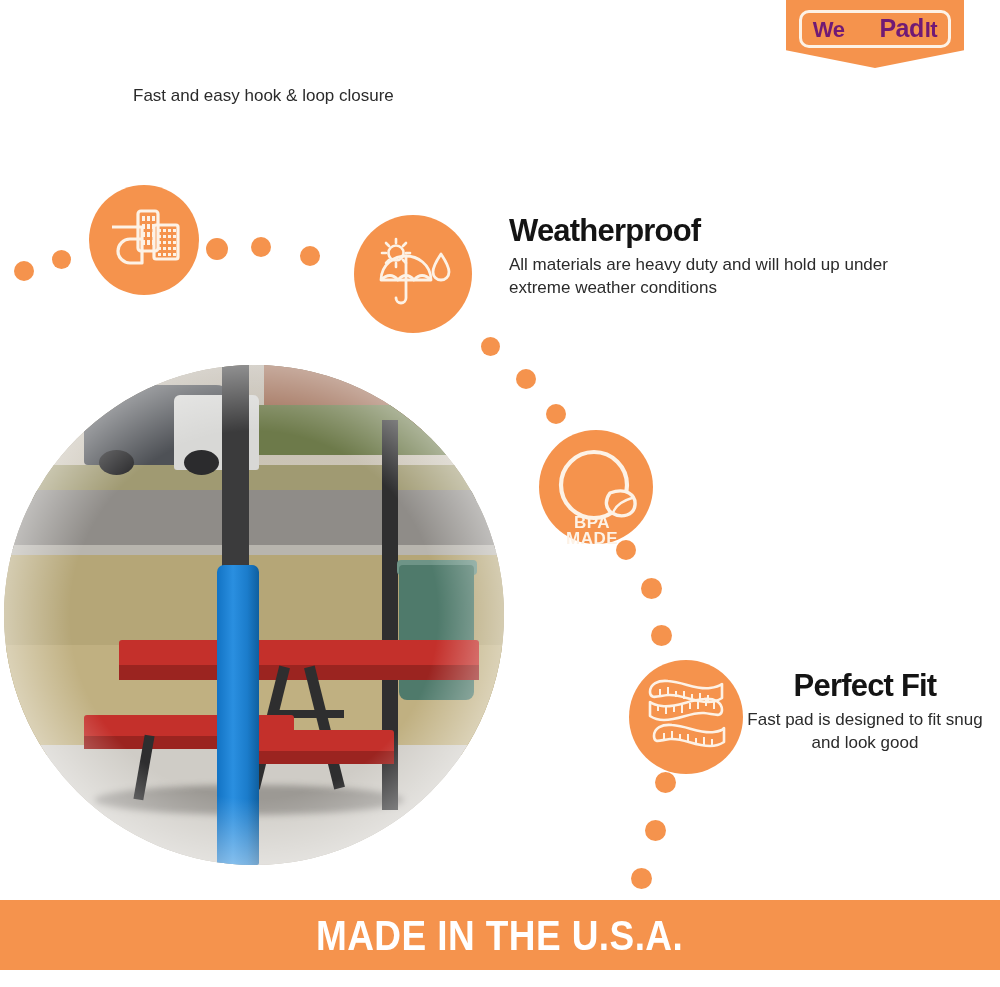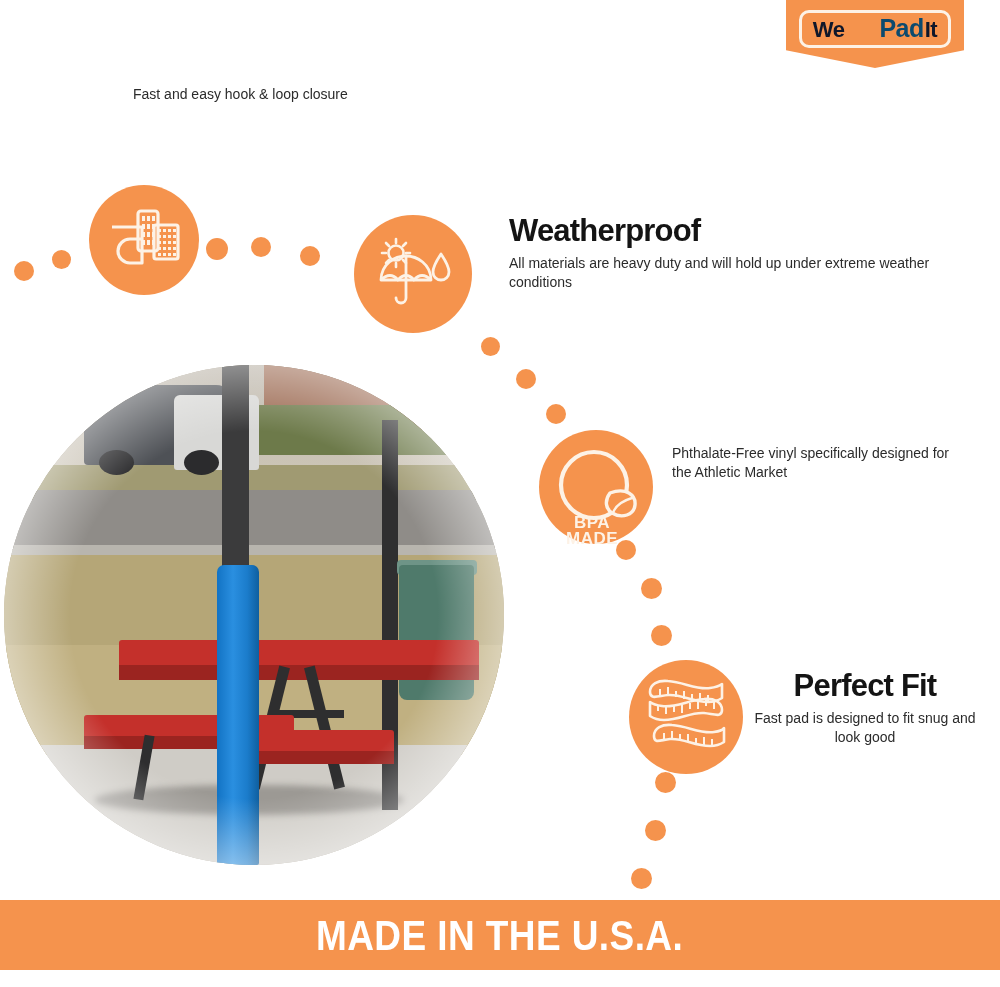--- a/index.html
+++ b/index.html
@@ -39,44 +39,44 @@
     border: 3px solid #FDF2E6;
     border-radius: 10px;
     padding: 3px 11px 4px 11px;
     display: flex;
     align-items: baseline;
     line-height: 1;
   }
   .logo-we, .logo-it {
     font-size: 22px;
     font-weight: 700;
-    color: #0f172a;
+    color: #701a75;
     letter-spacing: -0.5px;
   }
   .logo-pad {
     font-size: 25px;
     font-weight: 900;
-    color: #0c4a6e;
+    color: #701a75;
     letter-spacing: -0.5px;
     padding: 0 1px;
     margin-left: 34px;
   }
 
   
   .feature-heading {
     font-size: 31px;
     font-weight: 800;
     color: #141414;
     letter-spacing: -0.8px;
     line-height: 1.1;
     margin: 0;
     white-space: nowrap;
   }
   .feature-sub {
-    font-size: 14px;
+    font-size: 17px;
     font-weight: 400;
     color: #2b2b2b;
     line-height: 1.34;
     margin: 6px 0 0 0;
   }
 
   
   .block-easy {
     position: absolute;
     left: 133px;
@@ -284,21 +284,20 @@
         </g>
         <path d="M8 44 C8 28 22 20 33 20 C44 20 58 28 58 44 Z" stroke="#FDF2E6" stroke-width="2.8" fill="none" stroke-linejoin="round"></path>
         <path d="M8 44 C14 38 20 38 25 44 C30 38 36 38 41 44 C46 38 52 38 58 44" stroke="#FDF2E6" stroke-width="2.8" fill="none" stroke-linejoin="round"></path>
         <path d="M33 20 V62 a5 5 0 0 1-10 0" stroke="#FDF2E6" stroke-width="2.8" fill="none" stroke-linecap="round"></path>
         <path d="M68 18 C68 18 60 30 60 36 a8 8 0 0 0 16 0 C76 30 68 18 68 18 Z" stroke="#FDF2E6" stroke-width="2.8" fill="none" stroke-linejoin="round"></path>
       </svg>
     </span>
   </div>
 
   <div class="block-phthalate">
-    <p class="feature-sub">Phthalate-Free vinyl specifically designed for the Athletic Market</p>
   </div>
 
   <div class="icon-circle circle-bpa">
     <span style="position:relative;display:block;width:88px;height:88px;">
       <svg width="88" height="88" viewBox="0 0 88 88" fill="none" style="position:absolute;left:0;top:0;">
         <circle cx="42" cy="42" r="33" stroke="#FDF2E6" stroke-width="4.2" fill="none"></circle>
         <path d="M58 50 C74 44 84 52 83 62 C82 72 70 76 60 70 C54 66 52 58 58 50 Z" fill="#F5934D" stroke="#FDF2E6" stroke-width="3.4" stroke-linejoin="round"></path>
         <path d="M80 55 C70 58 63 64 61 70" stroke="#FDF2E6" stroke-width="2.4" fill="none" stroke-linecap="round"></path>
       </svg>
       <span style="position:absolute;left:0;top:24px;width:80px;text-align:center;line-height:0.96;color:#FDF2E6;font-weight:800;font-size:17px;letter-spacing:0.5px;margin-top:48px;">

